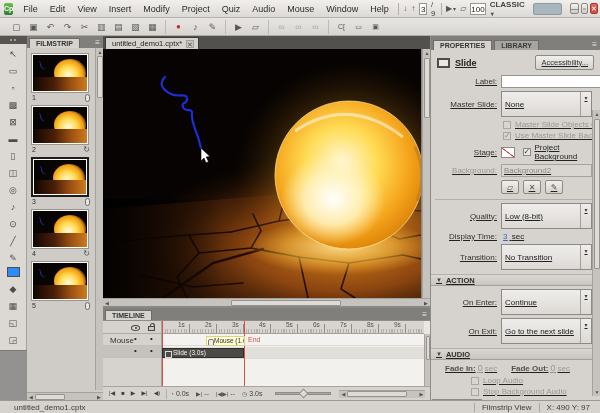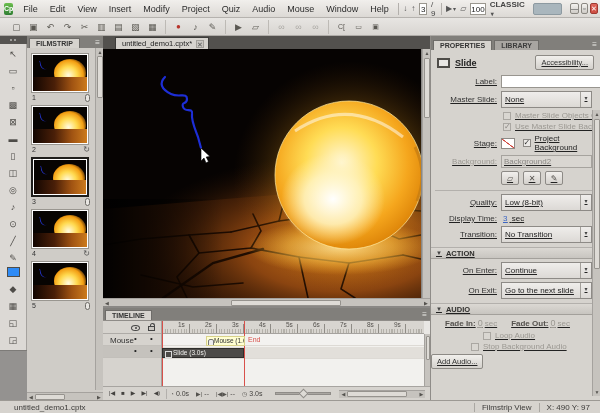--- a/index.html
+++ b/index.html
@@ -82,21 +82,21 @@
   #fs-vscroll { top:12px; bottom:10px; }
   #fs-vthumb { position:absolute; left:1px; top:8px; width:6px; height:42px; }
   #fs-hscroll { left:0; bottom:0; width:76px; }
   #fs-hthumb { height:6px; width:30px; }
 
   
   #center { left:103px; top:36px; width:327px; height:364px; background:#8a8885; }
   #doc-tabbar { position:absolute; left:0; top:0; width:327px; height:13px; background:#53514e;
     display:flex; align-items:flex-end; }
   #doc-tab { background:#d6d3ce; font-size:7.5px; color:#222; padding:1px 4px 1px 6px;
-    border:1px solid #3c3b39; border-bottom:none; margin-left:12px; display:flex; align-items:center; gap:4px; }
+    border:1px solid #3c3b39; border-bottom:none; margin-left:2px; display:flex; align-items:center; gap:4px; }
   #doc-tab .x { font-size:7px; color:#555; border:1px solid #a29f9a; width:8px; height:8px;
     line-height:7px; text-align:center; background:#c9c6c1; }
   #stage-wrap { position:absolute; left:0; top:13px; width:318px; height:249px; background:#000; }
   #stage-wrap svg { display:block; }
   #canvas-vscroll { top:13px; height:249px; right:0; }
   #cv-vthumb { position:absolute; left:1px; top:9px; width:6px; height:60px; }
   #canvas-hscroll { left:0; top:262px; width:327px; }
   #cv-hthumb { height:6px; width:110px; margin-left:120px; }
 
   
@@ -159,21 +159,21 @@
   #slide-type-icon { width:13px; height:10px; border:2px solid #4e4c48; background:#e9e7e4; margin-right:5px; }
   #props-head .type { font-size:9px; font-weight:bold; color:#222; }
   .btn { background:linear-gradient(#f1efec,#d4d1cc); border:1px solid #8d8a85; border-radius:2px;
     font-size:7.5px; color:#333; padding:2px 5px; }
   #accessibility-btn { margin-left:auto; }
   .prow { display:flex; align-items:center; margin:3px 8px 3px 0; }
   .pcap { width:66px; text-align:right; margin-right:4px; font-size:8px; color:#333; flex:none; }
   .pcap.dim, .dim { color:#9b9892; }
   .pfield { flex:1; height:13px; background:#fff; border:1px solid #98958f; font-size:8px; padding:0 2px; }
   .pfield.disabled { background:#d9d6d1; color:#8a8784; border-color:#a6a39e; line-height:12px; }
-  .dropdown { flex:1; height:17px; background:linear-gradient(#efedeb,#dcd9d5); border:1px solid #8d8a86;
+  .dropdown { flex:1; height:26px; background:linear-gradient(#efedeb,#dcd9d5); border:1px solid #8d8a86;
     display:flex; align-items:center; position:relative; }
   .dropdown .val { font-size:8px; color:#222; padding-left:3px; flex:1; white-space:nowrap; overflow:hidden; }
   .dropdown .dd { width:11px; height:100%; border-left:1px solid #a3a09b; font-size:6px; color:#444;
     text-align:center; line-height:12px; flex:none; }
   .sect { height:12px; background:linear-gradient(#dbd8d3,#c8c5c0); border-top:1px solid #b3b0ac;
     border-bottom:1px solid #a3a09b; display:flex; align-items:center; font-size:7.5px; font-weight:bold;
     color:#2e2d2b; padding-left:5px; margin-top:4px; }
   .sect .tri { font-size:6px; margin-right:4px; color:#444; }
   .cb { display:inline-block; width:8px; height:8px; background:#eceae7; border:1px solid #8d8a86;
     position:relative; margin-right:4px; flex:none; }
@@ -662,21 +662,21 @@
       </div>
       <div class="prow" style="margin-left:14px">
         <span style="font-size:8px;font-weight:bold;color:#55524e">Fade In:</span>
         <span class="linkval dim">0</span>
         <span class="dim" style="font-size:8px">sec</span>
         <span style="width:14px"></span>
         <span style="font-size:8px;font-weight:bold;color:#55524e">Fade Out:</span>
         <span class="linkval dim">0</span>
         <span class="dim" style="font-size:8px">sec</span>
       </div>
-      <div class="cbrow" style="margin-left:52px">
+      <div class="cbrow" style="margin-left:40px">
         <span class="cb disabled" data-checked="false"></span>
         <span class="lab dim">Loop Audio</span>
       </div>
       <div class="cbrow" style="margin-left:40px">
         <span class="cb disabled" data-checked="false"></span>
         <span class="lab dim">Stop Background Audio</span>
       </div>
       <div class="prow" style="">
         <button class="btn">Add Audio...</button>
       </div>

